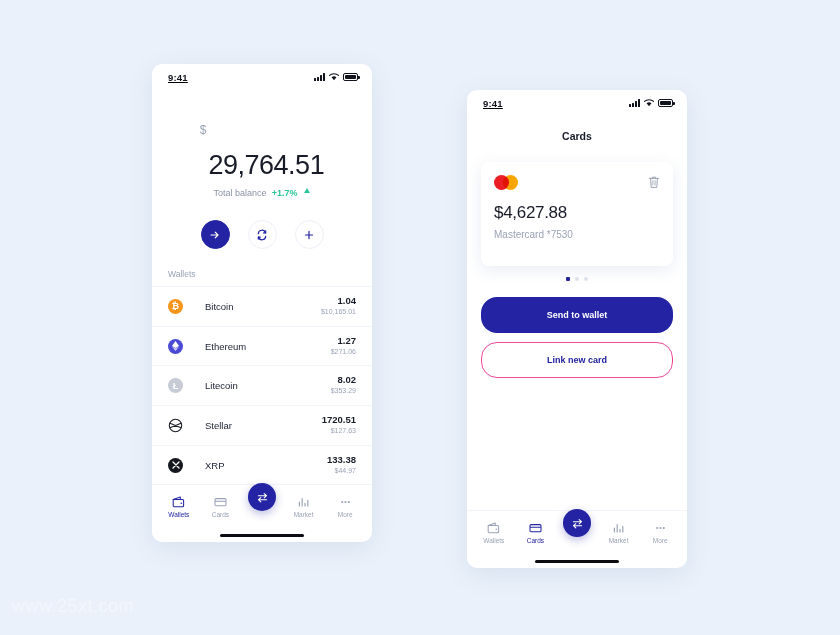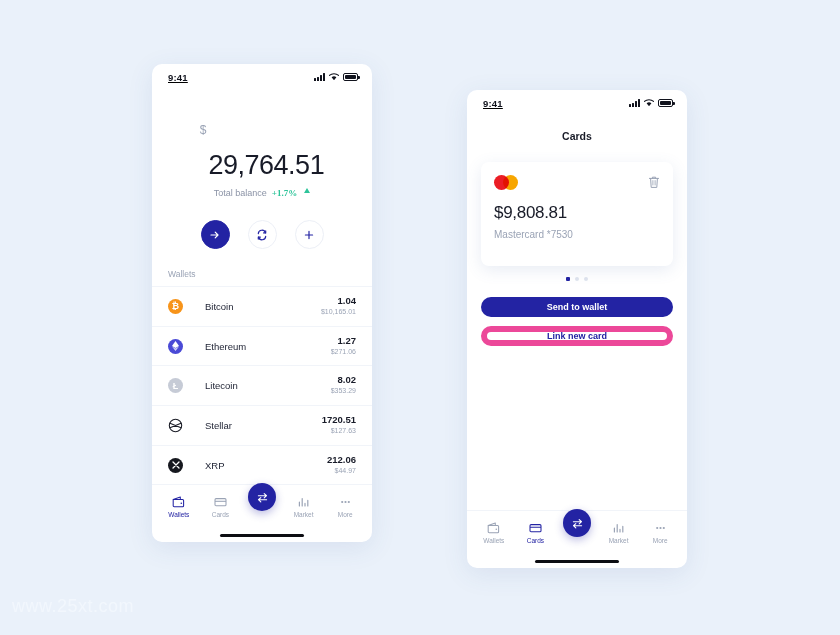--- a/index.html
+++ b/index.html
@@ -55,21 +55,21 @@
     width:1.5px; height:3px; background:#10121c; border-radius:0 1px 1px 0;
   }
   .batt i { display:block; height:100%; width:100%; background:#10121c; border-radius:1px; }
 
   
   .balance-wrap { text-align:center; padding-top:26px; flex:0 0 auto; }
   .bal-row { display:flex; align-items:flex-start; justify-content:center; gap:2px; }
   .bal-cur { font-size:12px; color:#9aa3b5; margin-top:7px; font-weight:normal; }
   .bal-amt { font-size:27px; color:#181b28; letter-spacing:-.5px; line-height:1;margin-top:36px; }
   .bal-sub { margin-top:9px; font-size:9px; color:#8b93a6; display:flex; justify-content:center; align-items:center; gap:5px; }
-  .bal-pct { color:#2ec49a; font-weight:bold; display:flex; align-items:flex-start; gap:7px;font-family:Liberation Serif, serif; }
+  .bal-pct { color:#2ec49a; font-weight:bold; display:flex; align-items:flex-start; gap:7px; }
   .tri-up {
     width:0;height:0;border-left:3.5px solid transparent;border-right:3.5px solid transparent;
     border-bottom:5px solid #2ec49a;
   }
 
   
   .actions { display:flex; justify-content:center; gap:18px; margin-top:22px; flex:0 0 auto; }
   .act {
     width:29px; height:29px; border-radius:50%;
     display:flex; align-items:center; justify-content:center;
@@ -129,25 +129,25 @@
   .mc i { position:absolute; top:0; width:15px; height:15px; border-radius:50%; }
   .mc i.l { left:0; background:#eb1d25; }
   .mc i.r { left:9px; background:#f7a600; mix-blend-mode:multiply; }
   .card-amt { font-size:17px; color:#181b28; margin-top:13px; letter-spacing:-.3px; }
   .card-sub { font-size:10px; color:#9aa3b5; position:absolute; left:13px; bottom:26px; }
   .dots { display:flex; justify-content:center; gap:5px; margin-top:11px; flex:0 0 auto; }
   .dots i { width:4px; height:4px; border-radius:50%; background:#dfe4ee; display:block; }
   .dots i.on { background:#2323a3; border-radius:1px; }
   .btns { padding:16px 14px 0; flex:0 0 auto; }
   .btn {
-    height:20px; border-radius:16px; display:flex; align-items:center; justify-content:center;
+    height:36px; border-radius:16px; display:flex; align-items:center; justify-content:center;
     font-size:9px; font-weight:bold; margin-bottom:9px;
   }
   .btn.fill { background:#2323a3; color:#fff; }
-  .btn.ghost { background:#fff; color:#2323a3; border:6px solid #ec4899; }
+  .btn.ghost { background:#fff; color:#2323a3; border:1px solid #ec4899; }
   .grow { flex:1 1 auto; }
 </style>
 </head>
 <body>
 
 <div class="watermark">www.25xt.com</div>
 
 <div class="phone" id="phone-wallets">
 
   <div class="statusbar">
@@ -264,21 +264,21 @@
     <div class="wrow">
       <div class="coin-ic">
         <div class="c-circ" style="background:#16181f">
           <svg width="8" height="8" viewBox="0 0 8 8">
               <path d="M1 1l6 6M7 1L1 7" stroke="#fff" stroke-width="1.3" stroke-linecap="round"></path>
             </svg>
         </div>
       </div>
       <div class="wname">XRP</div>
       <div class="wvals">
-        <div class="wqty">212.06</div>
+        <div class="wqty">133.38</div>
         <div class="wusd">$44.97</div>
       </div>
     </div>
 
 
   </div>
 
   <div class="tabbar">
     <div class="tab active">
       <svg width="13" height="12" viewBox="0 0 13 12">
@@ -354,21 +354,21 @@
     <div class="card-top">
       <div class="mc">
           <i class="l"></i>
           <i class="r"></i>
         </div>
       <svg width="12" height="14" viewBox="0 0 12 14">
           <path d="M1.4 3.4h9.2M4.4 3.4V2.2h3.2v1.2M2.6 3.4l.6 9h5.6l.6-9" fill="none" stroke="#9aa3b5" stroke-width="1" stroke-linecap="round" stroke-linejoin="round"></path>
           <path d="M4.9 5.6v4.4M7.1 5.6v4.4" stroke="#9aa3b5" stroke-width=".85" stroke-linecap="round"></path>
         </svg>
     </div>
-    <div class="card-amt">$9,808.81</div>
+    <div class="card-amt">$4,627.88</div>
     <div class="card-sub">Mastercard *7530</div>
   </div>
 
   <div class="dots">
     <i class="on"></i>
     <i></i>
     <i></i>
   </div>
 
   <div class="btns">

